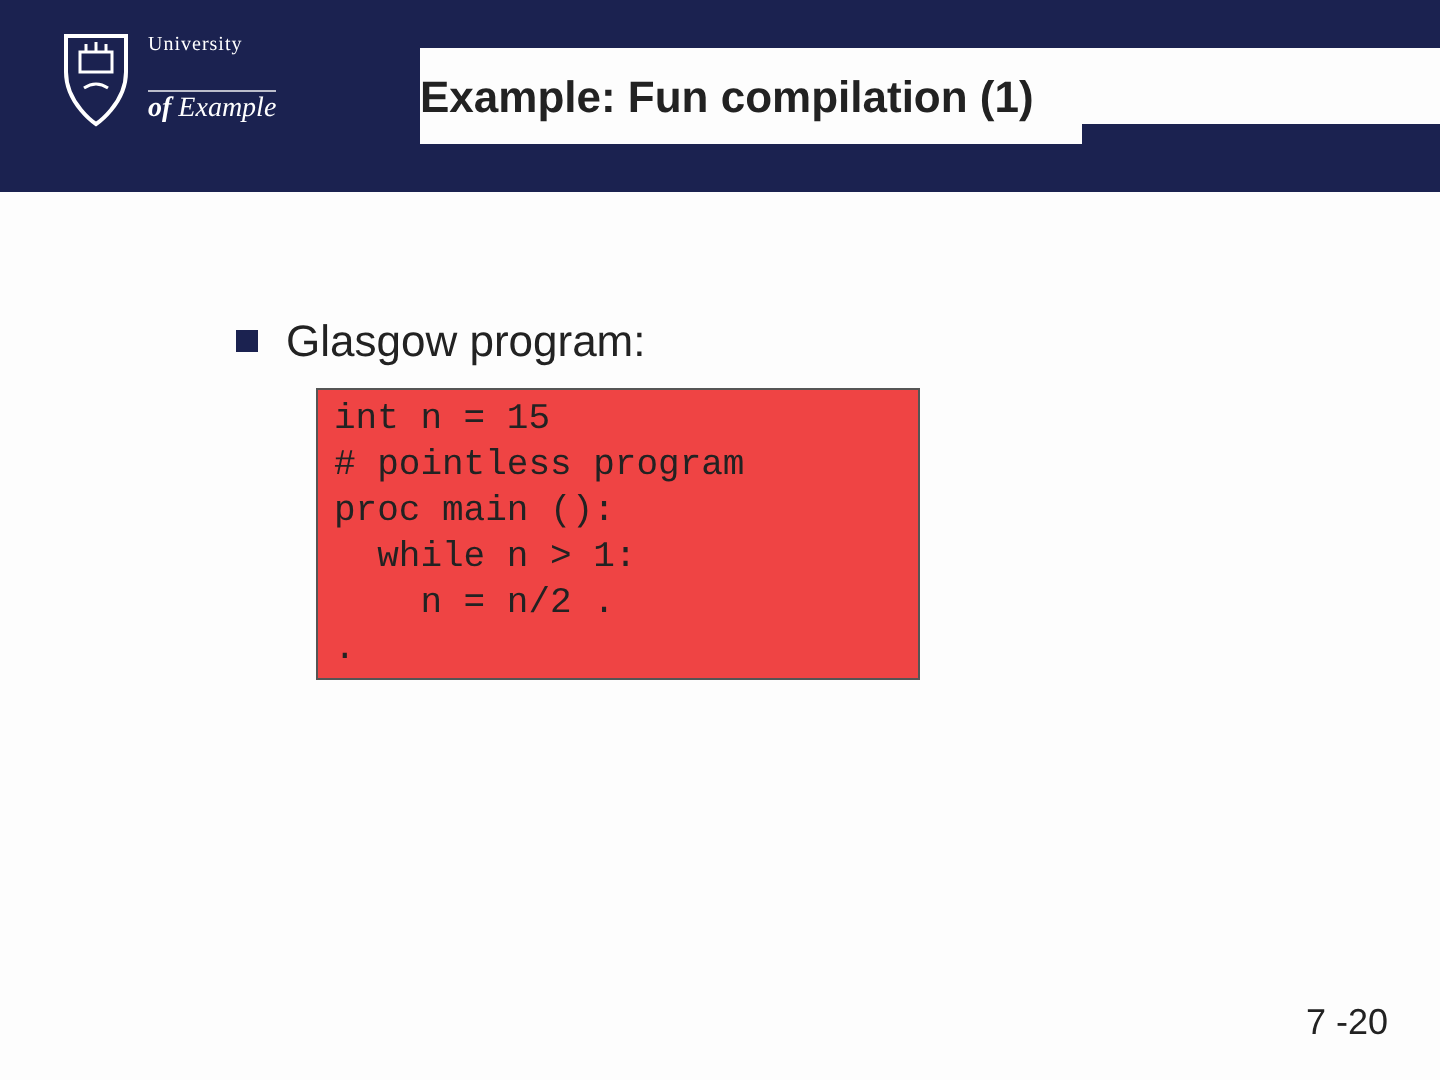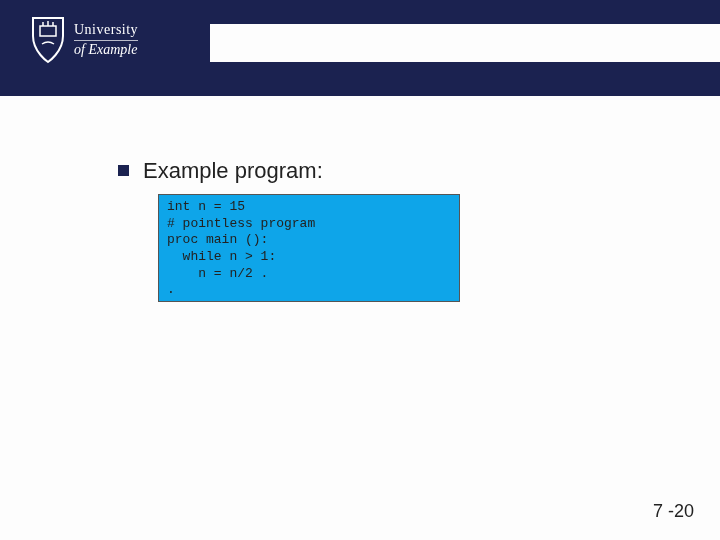--- a/index.html
+++ b/index.html
@@ -41,24 +41,24 @@
     margin-right: 8px;
   }
   .logo-crest svg { display: block; }
   .logo-text {
     display: flex;
     flex-direction: column;
     line-height: 1.0;
     font-family: Georgia, 'Times New Roman', serif;
   }
   .logo-text .line1 {
-    font-size: 14px;
+    font-size: 10px;
     letter-spacing: 0.5px;
     border-bottom: 1px solid rgba(255,255,255,0.7);
-    padding-bottom: 3px;
+    padding-bottom: 17px;
     margin-bottom: 2px;
   }
   .logo-text .line2 {
     font-size: 14px;
     font-style: italic;
   }
   .title-wrap {
     position: absolute;
     left: 210px;
     top: 26px;
@@ -118,24 +118,24 @@
   .bullet-text {
     font-size: 22px;
     color: #222;
   }
   .code-box {
     position: absolute;
     left: 158px;
     top: 98px;
     width: 284px;
     border: 1px solid #555;
-    background: #0ea5e9;
+    background: #ef4444;
     padding: 4px 8px 2px 8px;
     font-family: "Courier New", Courier, monospace;
-    font-size: 13px;
+    font-size: 18px;
     line-height: 1.28;
     color: #222;
     white-space: pre;
   }
   .page-num {
     position: absolute;
     right: 26px;
     bottom: 18px;
     font-size: 18px;
     color: #222;
@@ -155,33 +155,36 @@
         <rect x="10" y="10" width="16" height="10" fill="none" stroke="#fff" stroke-width="1.5"></rect>
         <line x1="13" y1="10" x2="13" y2="6" stroke="#fff" stroke-width="1.5"></line>
         <line x1="18" y1="10" x2="18" y2="5" stroke="#fff" stroke-width="1.5"></line>
         <line x1="23" y1="10" x2="23" y2="6" stroke="#fff" stroke-width="1.5"></line>
         <path d="M12 28 Q18 24 24 28" fill="none" stroke="#fff" stroke-width="1.5"></path>
       </svg>
     </div>
     <div class="logo-text">
       <span class="line1">University</span>
       <span class="line2">
-        <span style="font-style:italic;">of</span>
+        <span style="font-style:italic;font-weight:bold;">of</span>
         <span>Example</span>
       </span>
     </div>
   </div>
 
   <div class="white-under-title"></div>
   <div class="title-underline"></div>
+  <div class="title-wrap">
+    <h1 class="slide-title">Example: Fun compilation (1)</h1>
+  </div>
 
   <div class="body-area">
     <div class="bullet-row">
       <div class="bullet-mark"></div>
-      <div class="bullet-text">Example program:</div>
+      <div class="bullet-text">Glasgow program:</div>
     </div>
 
     <div class="code-box">int n = 15
 # pointless program
 proc main ():
   while n &gt; 1:
     n = n/2 .
 .</div>
   </div>
 

